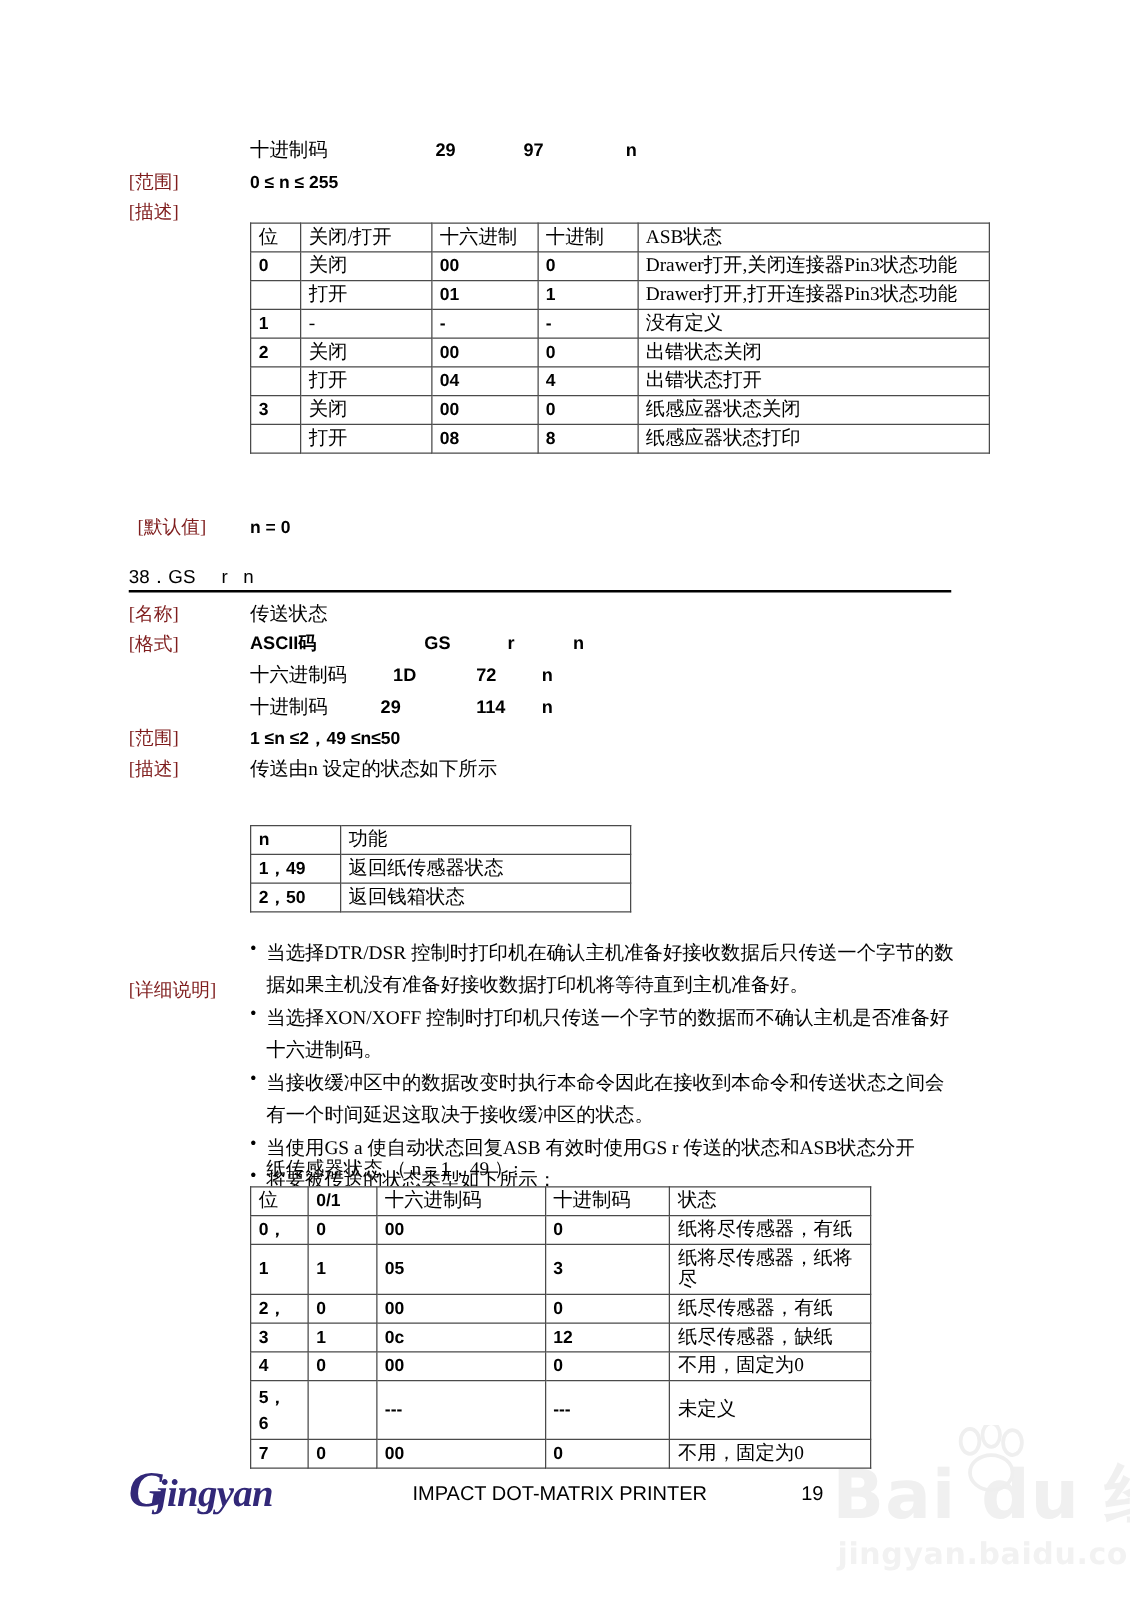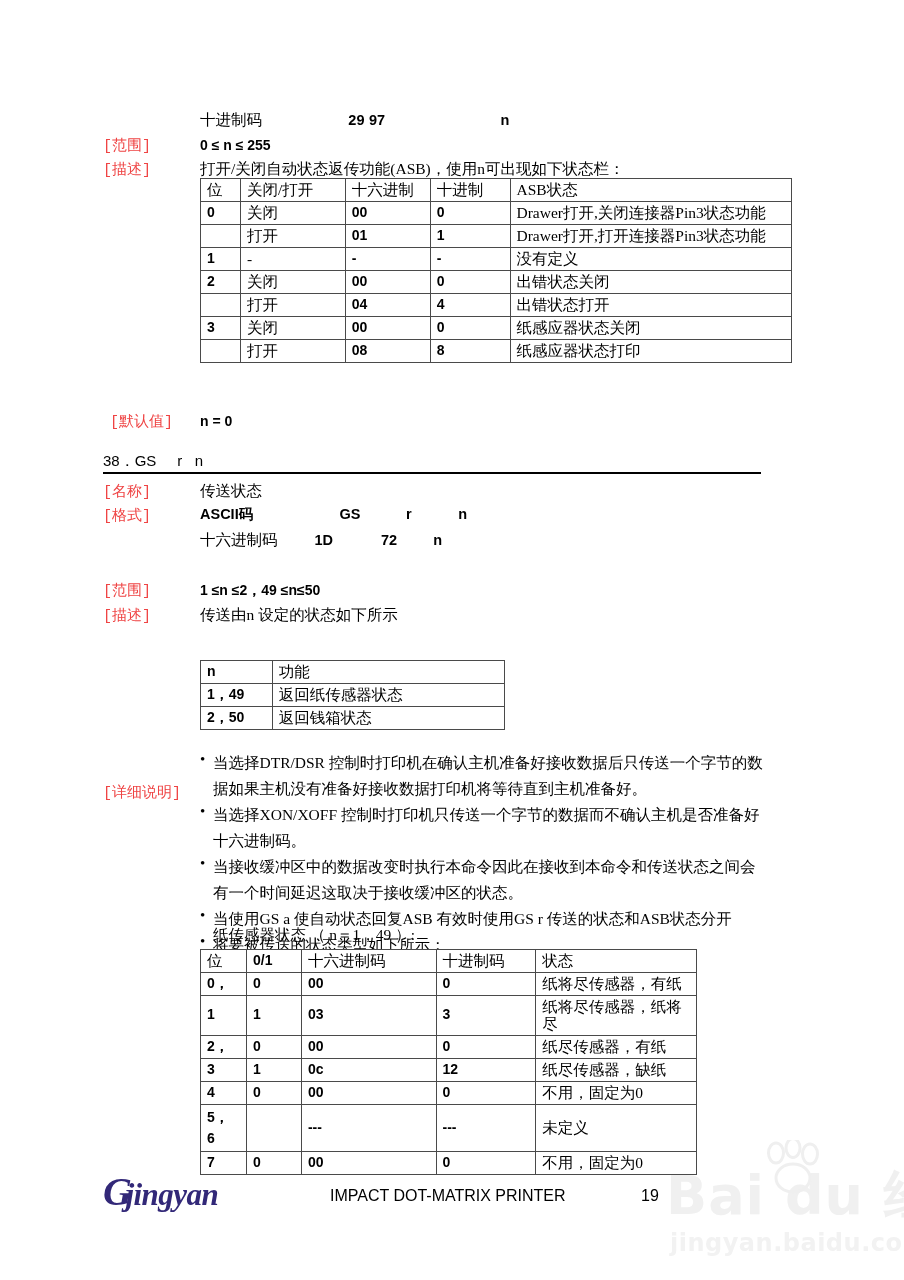--- a/index.html
+++ b/index.html
@@ -16,23 +16,23 @@
     overflow: hidden;
   }
   .page {
     position: absolute;
     inset: 0;
   }
 
   
   .abs { position: absolute; white-space: nowrap; }
   .lbl {
-    font-family: Liberation Mono, monospace;
+    font-family: Liberation Serif, serif;
     font-size: 15px;
-    color: #ef4444;
+    color: #7f1d1d;
   }
   .body-cn {
     font-family: "Liberation Serif", "DejaVu Serif", serif;
     font-size: 15.5px;
     color: #000;
   }
   .body-mono-num {
     font-family: "Liberation Sans", sans-serif;
     font-weight: bold;
     font-size: 14px;
@@ -168,29 +168,28 @@
       <ellipse cx="14" cy="13" rx="7.5" ry="10" fill="none" stroke="#efefef" stroke-width="3"></ellipse>
       <ellipse cx="31" cy="8" rx="7" ry="9.5" fill="none" stroke="#efefef" stroke-width="3"></ellipse>
       <ellipse cx="48" cy="14" rx="7.5" ry="10" fill="none" stroke="#efefef" stroke-width="3"></ellipse>
       <ellipse cx="31" cy="38" rx="17" ry="14" fill="none" stroke="#efefef" stroke-width="3"></ellipse>
     </svg>
   </div>
 
   <div class="fmt-row" style="left:200px; top:110px;">
     <span class="k">十进制码</span>
     <span class="v" style="display:inline-block; width:98px; text-align:right;">29</span>
-    <span class="v" style="display:inline-block; width:66px; ">97</span>
+    <span class="v" style="display:inline-block; width:66px; text-align:right;">97</span>
     <span class="v" style="display:inline-block; width:70px; text-align:right;">n</span>
   </div>
 
   <div class="abs lbl" style="left:103px; top:136px;">[范围]</div>
   <div class="abs body-mono-num" style="left:200px; top:137px;text-align:center;">0 ≤ n ≤ 255</div>
 
   <div class="abs lbl" style="left:103px; top:160px;">[描述]</div>
-  <div class="abs body-cn" style="left:200px; top:159px;">打开/关闭自动状态返传功能(ASB)，使用n可出现如下状态栏：</div>
 
   <table class="doc" id="asb-table" style="left:200px; top:178px; width:592px;">
     <colgroup>
       <col style="width:40px">
         <col style="width:105px">
         <col style="width:85px">
         <col style="width:80px">
         <col style="width:282px">
     </colgroup>
     <thead>
@@ -273,20 +272,26 @@
     <span class="v">n</span>
   </div>
 
   <div class="fmt-row" style="left:200px; top:530px;">
     <span class="k" style="display:inline-block; width:110px;">十六进制码</span>
     <span class="v" style="display:inline-block; width:62px;">1D</span>
     <span class="v" style="display:inline-block; width:48px;">72</span>
     <span class="v">n</span>
   </div>
 
+  <div class="fmt-row" style="left:200px; top:555px;">
+    <span class="k" style="display:inline-block; width:100px;">十进制码</span>
+    <span class="v" style="display:inline-block; width:72px;">29</span>
+    <span class="v" style="display:inline-block; width:48px;">114</span>
+    <span class="v">n</span>
+  </div>
 
   <div class="abs lbl" style="left:103px; top:581px;">[范围]</div>
   <div class="abs body-mono-num" style="left:200px; top:582px;">1 ≤n ≤2，49 ≤n≤50</div>
 
   <div class="abs lbl" style="left:103px; top:606px;">[描述]</div>
   <div class="abs body-cn" style="left:200px; top:605px;">传送由n  设定的状态如下所示</div>
 
   <table class="doc" id="nfunc-table" style="left:200px; top:660px; width:305px;">
     <colgroup>
         <col style="width:72px">
@@ -351,21 +356,21 @@
         <tr>
           <td class="num">0，</td>
           <td class="num">0</td>
           <td class="num">00</td>
           <td class="num">0</td>
           <td>纸将尽传感器，有纸</td>
         </tr>
         <tr>
           <td class="num">1</td>
           <td class="num">1</td>
-          <td class="num">03</td>
+          <td class="num">05</td>
           <td class="num">3</td>
           <td>纸将尽传感器，纸将尽</td>
         </tr>
         <tr>
           <td class="num">2，</td>
           <td class="num">0</td>
           <td class="num">00</td>
           <td class="num">0</td>
           <td>纸尽传感器，有纸</td>
         </tr>

